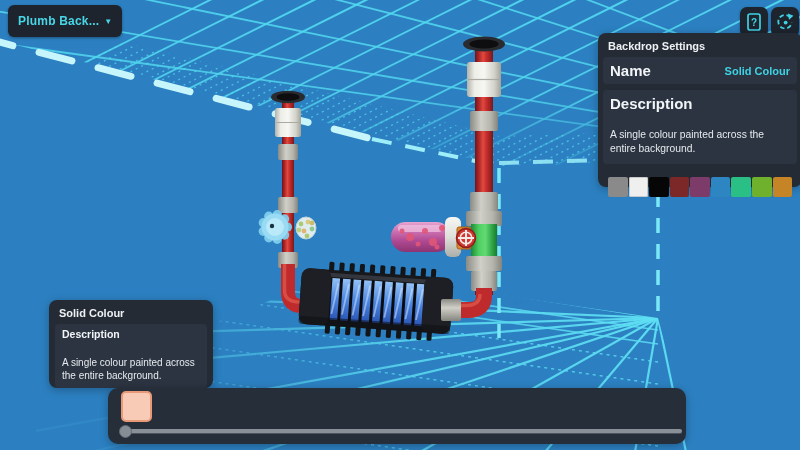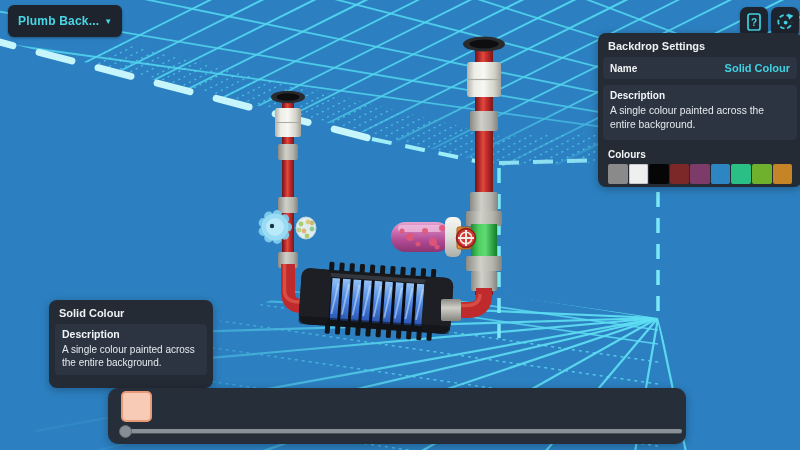--- a/index.html
+++ b/index.html
@@ -16,23 +16,23 @@
   .icon-btn{position:absolute;top:7px;width:28px;height:30px;background:#1d242e;border-radius:7px;
             display:flex;align-items:center;justify-content:center;box-shadow:0 1px 3px rgba(0,0,0,.35);cursor:pointer;}
   .icon-btn svg{display:block;}
 
   
   .panel{position:absolute;background:#242b35;border-radius:8px;color:#eef1f4;
          box-shadow:0 2px 8px rgba(0,10,20,.3);}
   .panel-title{font-size:11px;font-weight:bold;padding:7px 10px 5px;}
   .card{background:#2b3440;border-radius:4px;margin:0 5px;padding:5px 7px;}
   .row{display:flex;justify-content:space-between;align-items:center;}
-  .lbl{font-size:10px;font-weight:bold;color:#f2f5f7;}
+  .lbl{font-size:15px;font-weight:bold;color:#f2f5f7;}
   .accent{color:#3fd2e4;font-weight:bold;font-size:11px;}
-  .body-txt{font-size:10.3px;line-height:1.32;margin-top:3px;color:#e6eaee;}
+  .body-txt{font-size:10.3px;line-height:1.32;margin-top:16px;color:#e6eaee;}
   .backdrop-panel{left:598px;top:33px;width:204px;height:154px;}
   .backdrop-panel .desc-card{margin-top:6px;padding-bottom:9px;}
   .colours-section{padding:9px 10px 0;}
   .swatch-row{display:flex;gap:1px;margin-top:4px;}
   .swatch{width:20px;height:20px;border-radius:2px;cursor:pointer;}
   .tooltip-panel{left:49px;top:300px;width:164px;height:88px;}
   .tooltip-panel .card{margin:0 6px;padding:4px 7px 6px;}
   .tooltip-panel .lbl{font-size:10.5px;}
   .tooltip-panel .body-txt{font-size:10px;}
 
@@ -446,21 +446,20 @@
     <div class="panel-title">Backdrop Settings</div>
     <div class="card row">
       <span class="lbl">Name</span>
       <span class="accent">Solid Colour</span>
     </div>
     <div class="card desc-card">
       <div class="lbl">Description</div>
       <div class="body-txt">A single colour painted across the entire background.</div>
     </div>
     <div class="colours-section">
-      <div class="lbl">Colours</div>
       <div class="swatch-row" id="swatchRow">
           <div class="swatch" style="background: rgb(138, 138, 138);"></div>
           <div class="swatch" style="background: rgb(239, 239, 239); box-shadow: rgb(201, 201, 201) 0px 0px 0px 1px inset;"></div>
           <div class="swatch" style="background: rgb(6, 6, 6);"></div>
           <div class="swatch" style="background: rgb(124, 40, 41);"></div>
           <div class="swatch" style="background: rgb(125, 59, 105);"></div>
           <div class="swatch" style="background: rgb(45, 134, 194);"></div>
           <div class="swatch" style="background: rgb(42, 191, 133);"></div>
           <div class="swatch" style="background: rgb(111, 176, 44);"></div>
           <div class="swatch" style="background: rgb(197, 132, 37);"></div>

